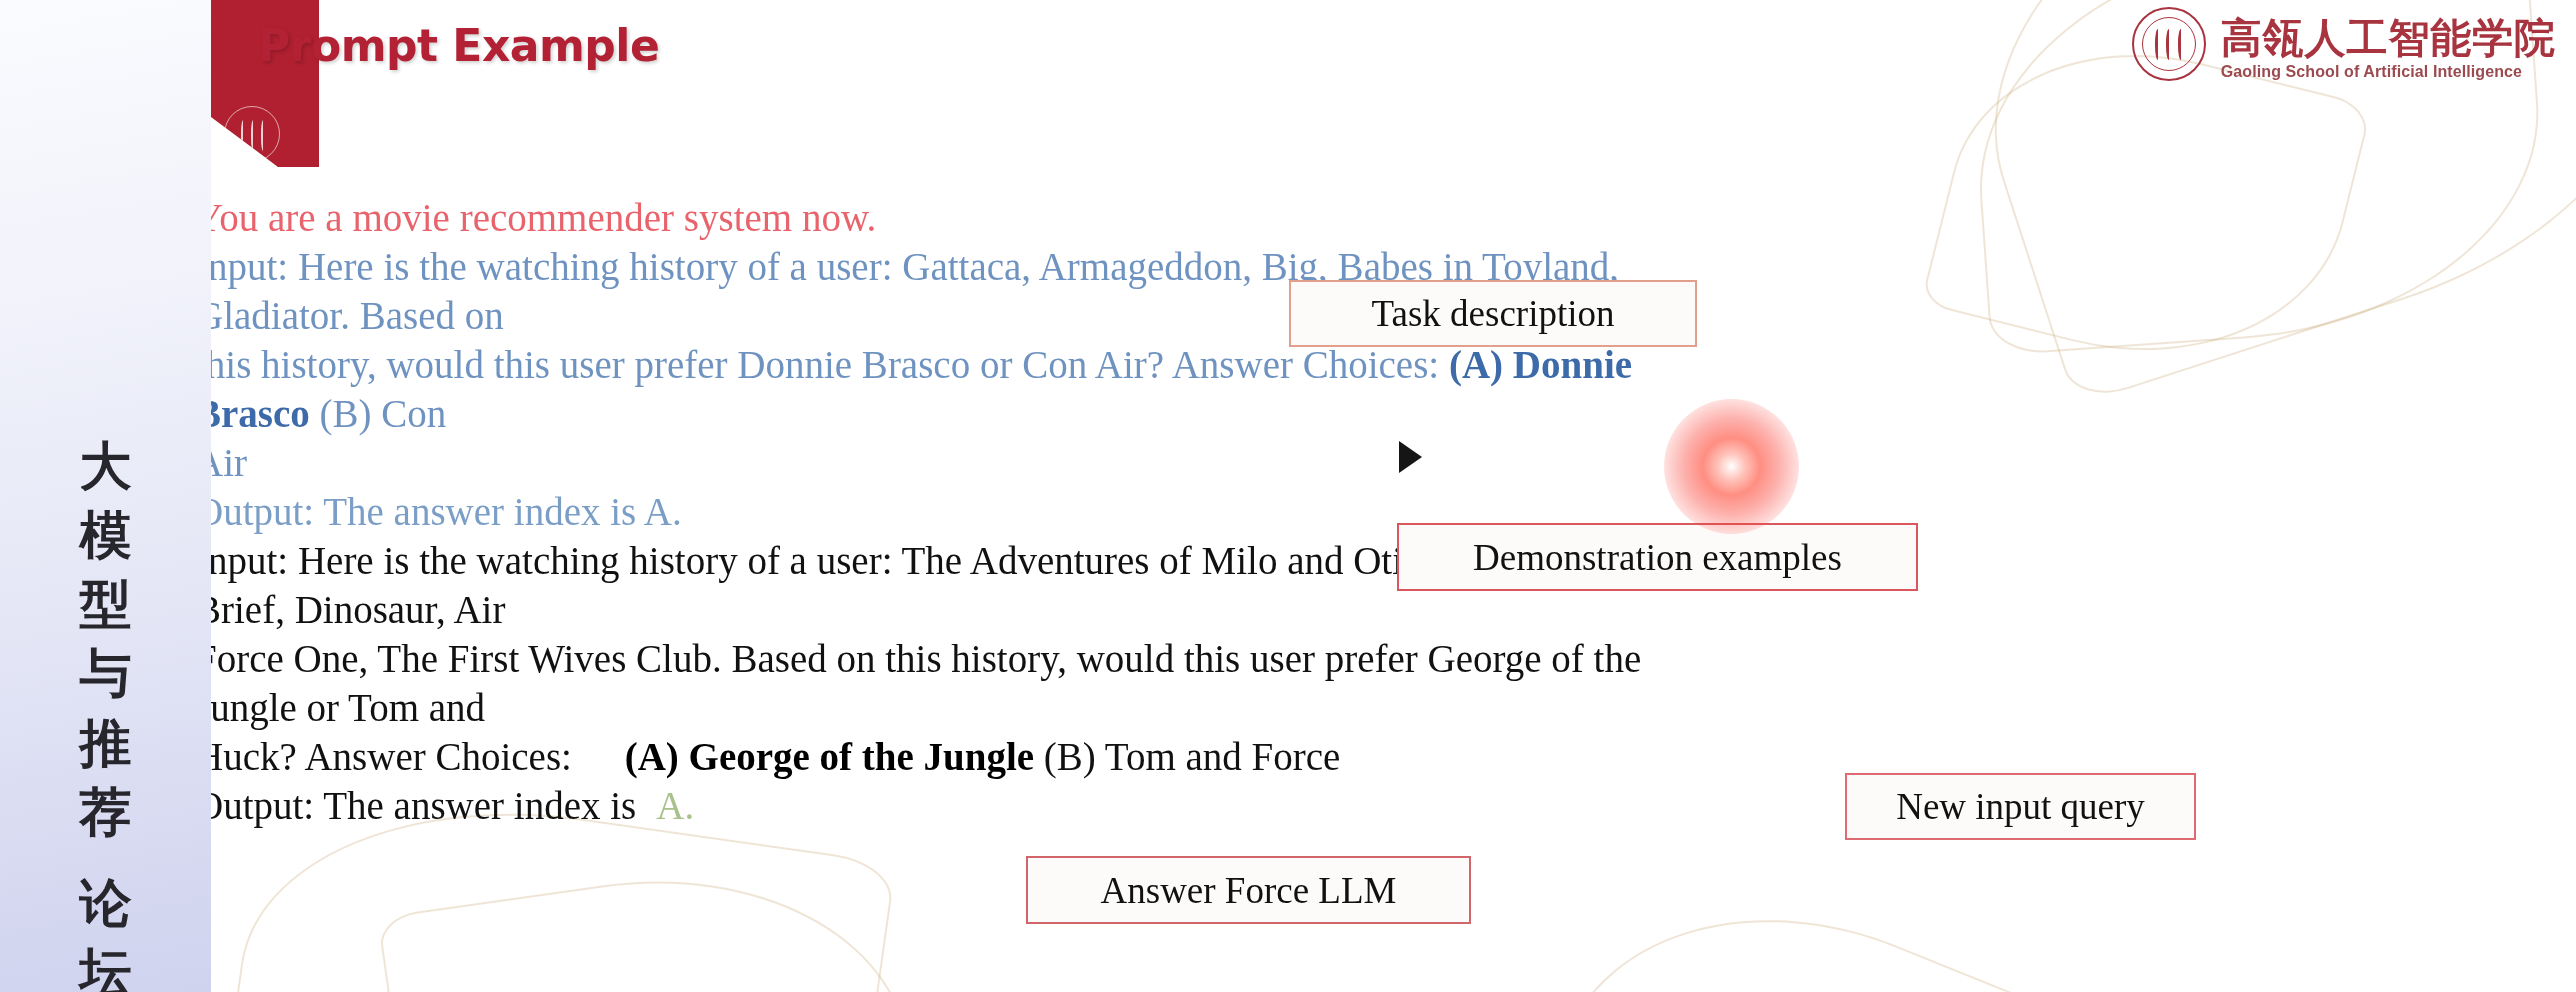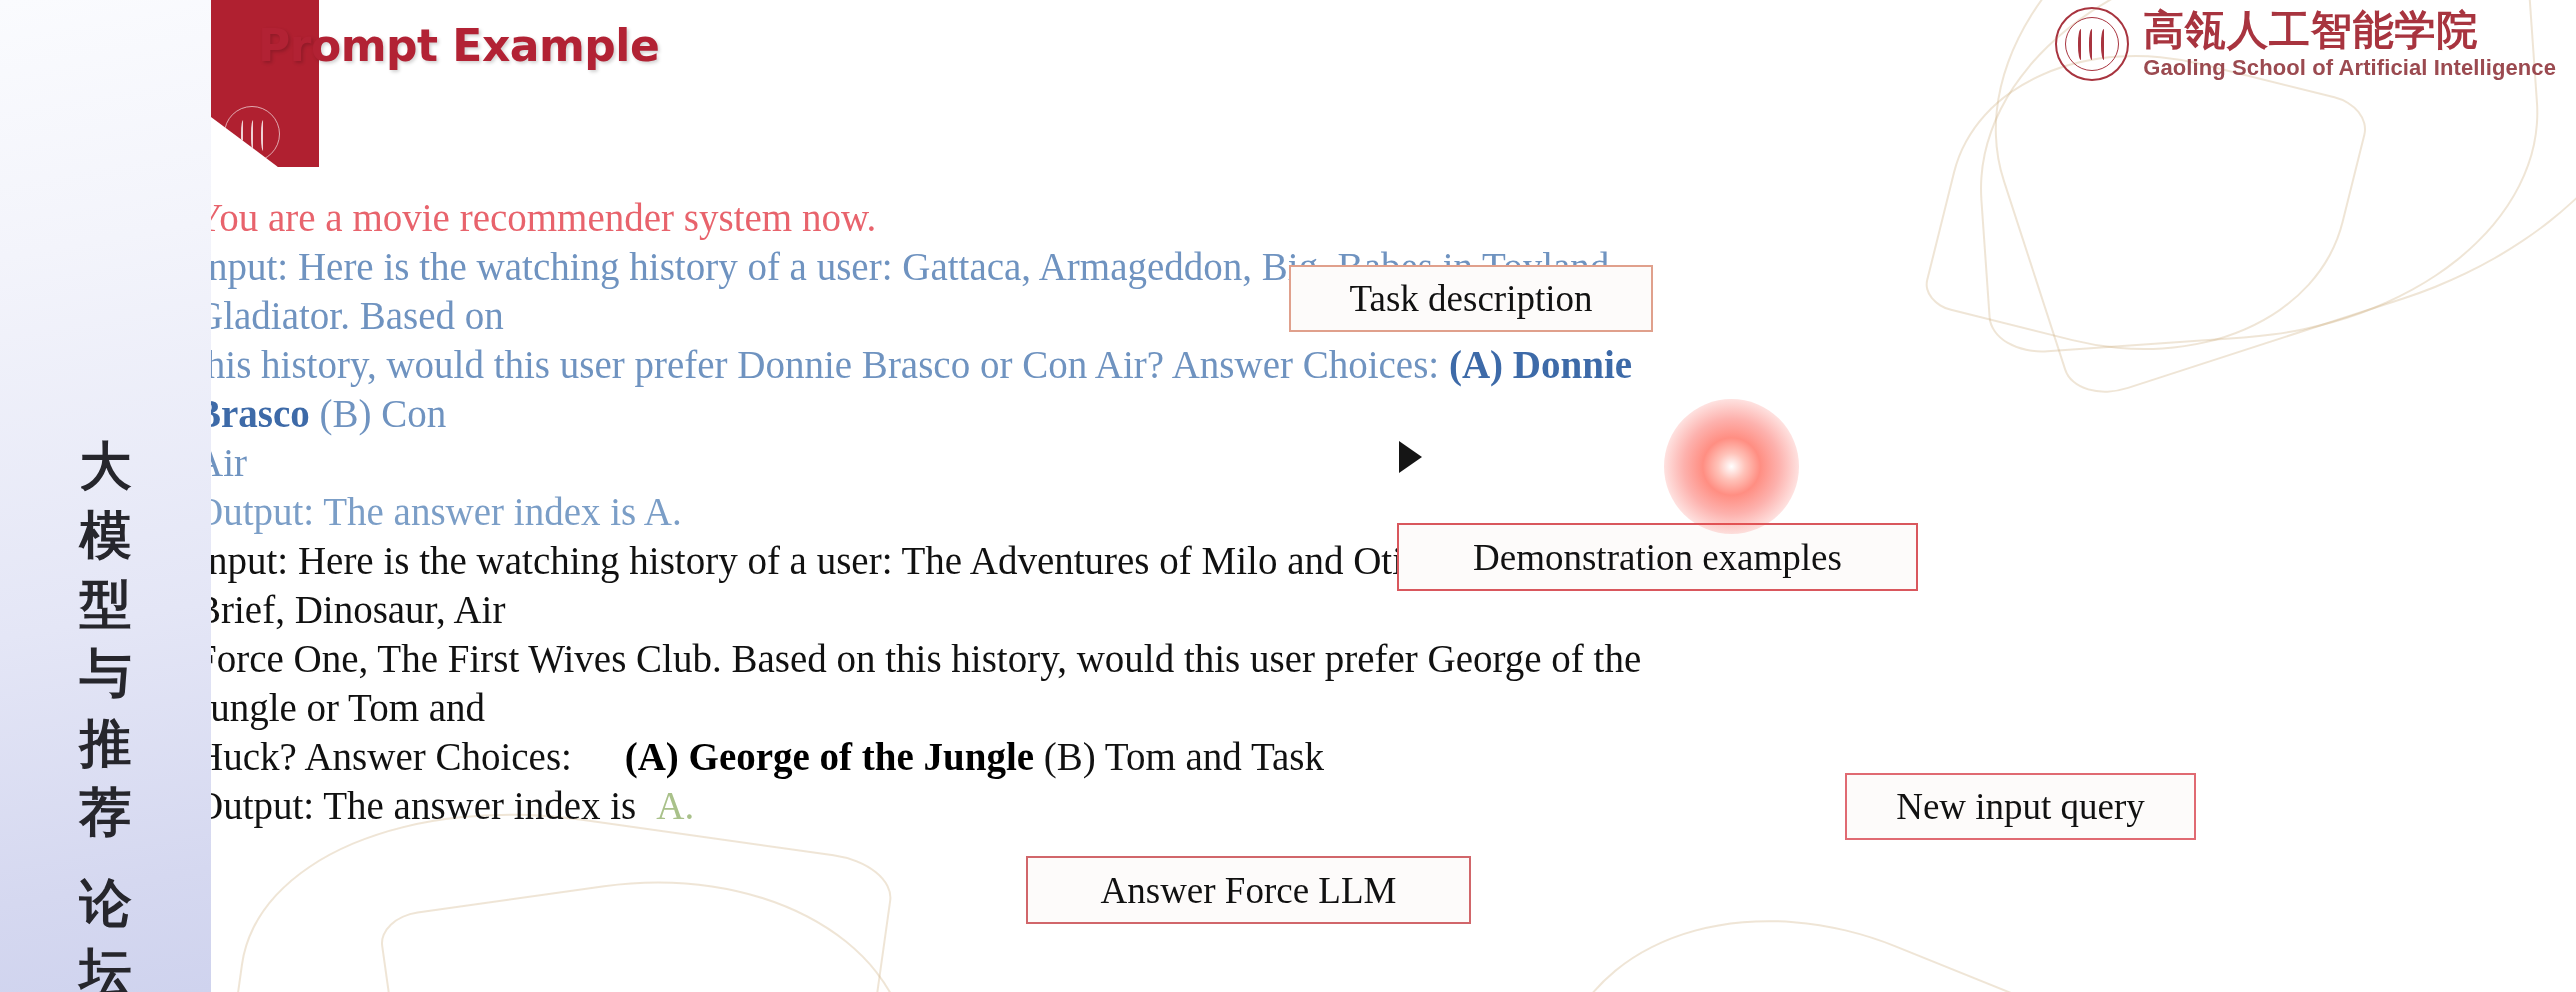--- a/index.html
+++ b/index.html
@@ -136,21 +136,21 @@
     font-family: "DejaVu Sans", sans-serif;
     font-weight: 700;
     font-size: 41px;
     color: #a8343f;
     letter-spacing: 0.9px;
     line-height: 1.05;
   }
   #uni-name-en {
     font-family: "Liberation Sans", sans-serif;
     font-weight: 600;
-    font-size: 22px;
+    font-size: 16px;
     color: #9b4a50;
     letter-spacing: 0.1px;
     margin-top: 2.7px;
   }
 
   
   #pairwise-heading {
     position: absolute;
     left: 0; right: 0;
     top: 97px;
@@ -194,22 +194,22 @@
     font-family: "Liberation Serif", serif;
     font-size: 37px;
     color: #111111;
     display: flex;
     align-items: center;
     justify-content: center;
     box-sizing: border-box;
     white-space: nowrap;
   }
   #box-task-description {
-    left: 1078px; top: 265px;
-    width: 364px; height: 67px;
+    left: 1078px; top: 280px;
+    width: 408px; height: 67px;
     border: 2.7px solid #e0a08c;
   }
   #box-demonstration-examples {
     left: 1186px; top: 523px;
     width: 521px; height: 68px;
     border: 2.7px solid #d9575d;
   }
   #box-new-input-query {
     left: 1634px; top: 773px;
     width: 351px; height: 67px;
@@ -306,21 +306,21 @@
     <p class="ln-demo"><span>this history, would this user prefer Donnie Brasco or Con Air? Answer Choices: </span><b>(A) Donnie Brasco</b><span> (B) Con</span></p>
 
     <p class="ln-demo">Air</p>
 
     <p class="ln-out-demo row-outdemo">Output: The answer index is A.</p>
 
     <p class="ln-query">Input: Here is the watching history of a user: The Adventures of Milo and Otis, The Pelican Brief, Dinosaur, Air</p>
 
     <p class="ln-query">Force One, The First Wives Club. Based on this history, would this user prefer George of the Jungle or Tom and</p>
 
-    <p class="ln-query"><span>Huck? Answer Choices: </span><b>(A) George of the Jungle</b><span> (B) Tom and Task</span></p>
+    <p class="ln-query"><span>Huck? Answer Choices: </span><b>(A) George of the Jungle</b><span> (B) Tom and Force</span></p>
 
     <p class="ln-query row-outfinal"><span>Output: The answer index is</span><span class="sp-before"></span><span class="ans-green">A.</span></p>
 
   </div>
 
   <div class="callout" id="box-task-description">Task description</div>
   <div class="callout" id="box-demonstration-examples">Demonstration examples</div>
   <div class="callout" id="box-new-input-query">New input query</div>
   <div class="callout" id="box-answer-from-llm">Answer Force LLM</div>
 

